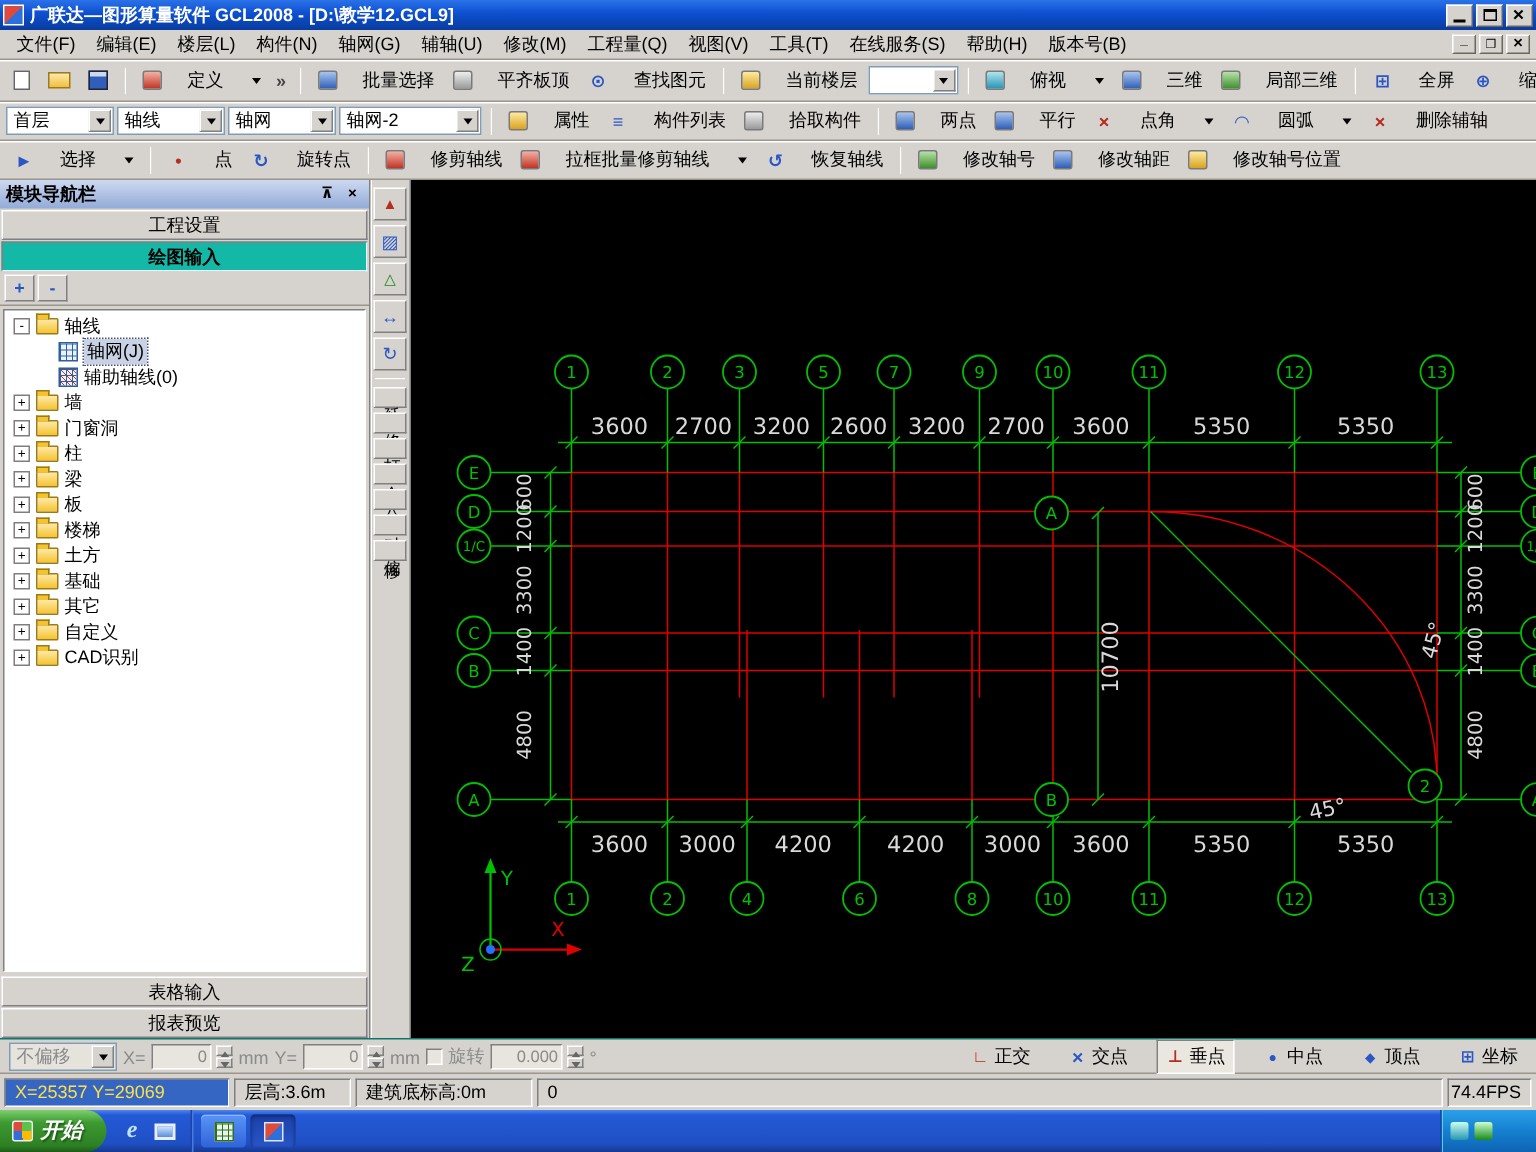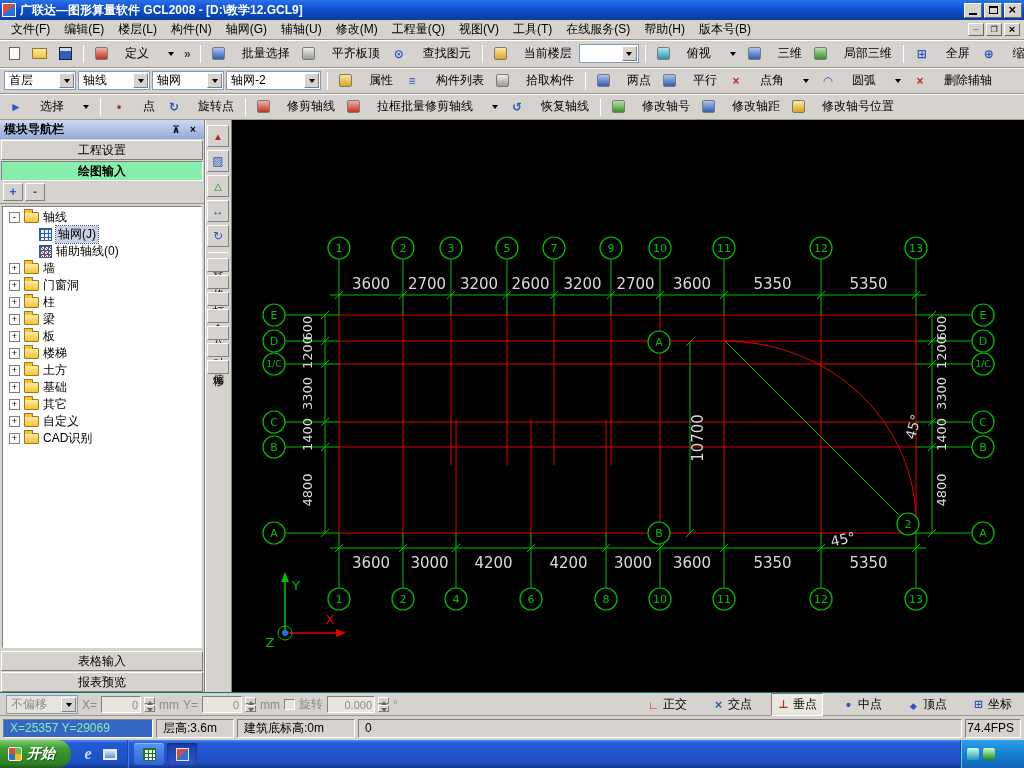--- a/index.html
+++ b/index.html
@@ -46,27 +46,27 @@
   .ic-save{width:13px;height:13px;background:#2f5fb8;border:1px solid #223;box-shadow:inset 0 3px #cfd8ee}
   .combo{background:#fff;border:1px solid #7f9db9;height:19px;display:inline-flex;align-items:center;padding-left:4px;flex:0 0 auto}
   .combo .ctext{flex:1;overflow:hidden;white-space:nowrap}
   .dd{width:15px;height:15px;margin:1px;background:#d6d3ce;border:1px solid;border-color:#fff #808080 #808080 #fff;display:flex;align-items:center;justify-content:center;flex:0 0 auto}
   .dd::after{content:"";border:3px solid transparent;border-top:4px solid #000;margin-top:4px}
   .w60{width:60px}.w70{width:72px}.w95{width:95px}
   .combo.dis{background:#e6e3dc;color:#8a8a8a}
 
   
   #main{flex:1;display:flex;min-height:0}
-  #sidebar{width:205px;flex:0 0 auto;display:flex;flex-direction:column;background:#d6d3ce;border-right:1px solid #808080}
+  #sidebar{width:247px;flex:0 0 auto;display:flex;flex-direction:column;background:#d6d3ce;border-right:1px solid #808080}
   .sbhead{height:19px;background:linear-gradient(180deg,#cdd9f0,#93abd8);display:flex;align-items:center;padding:0 4px;gap:3px;font-weight:bold}
   .sbhead .t{flex:1}
   .pinbtn,.closebtn{width:14px;height:13px;display:flex;align-items:center;justify-content:center;font-size:10px;border:1px solid transparent}
   .pinbtn::before{content:"⊼"} .closebtn::before{content:"×";font-weight:bold}
   .panelbtn{height:20px;margin:1px 1px 0 1px;background:#d6d3ce;border:1px solid;border-color:#fff #808080 #808080 #fff;display:flex;align-items:center;justify-content:center}
-  .panelbtn.pressed{border-color:#808080 #fff #fff #808080;background:#86efac;font-weight:bold}
+  .panelbtn.pressed{border-color:#808080 #fff #fff #808080;background:#14b8a6;font-weight:bold}
   .minibar{height:23px;display:flex;align-items:center;gap:2px;padding:2px 3px;border-bottom:1px solid #9a968c}
   .mini{width:20px;height:18px;background:#d6d3ce;border:1px solid;border-color:#fff #808080 #808080 #fff;display:flex;align-items:center;justify-content:center;color:#2b57c4;font-weight:bold}
   .mini.add::before{content:"+"} .mini.rem::before{content:"-"}
   .tree{flex:1;background:#fff;border:1px solid;border-color:#808080 #fff #fff #808080;margin:2px;overflow:hidden;padding-top:2px}
   .trow{display:flex;align-items:center;height:17px;gap:4px;padding-left:6px}
   .trow.child{padding-left:36px}
   .texp{width:11px;height:11px;border:1px solid #7e7e7e;background:#fff;font-size:9px;line-height:9px;text-align:center;flex:0 0 auto}
   .texp.open::before{content:"-"} .texp.closed::before{content:"+"}
   .tfold{width:15px;height:11px;background:linear-gradient(#ffe9a8,#f4c430);border:1px solid #9c7a18;border-radius:1px;position:relative;flex:0 0 auto}
   .tfold::before{content:"";position:absolute;top:-4px;left:-1px;width:7px;height:3px;background:#f4c430;border:1px solid #9c7a18;border-bottom:none}
@@ -106,21 +106,21 @@
   .i-ortho::before{content:"∟";color:#b62c1e}
   .i-inter::before{content:"×";color:#2b57c4;font-size:13px}
   .i-perp::before{content:"⊥";color:#b62c1e}
   .i-mid::before{content:"•";color:#2b57c4;font-size:14px}
   .i-vert::before{content:"◆";color:#2b57c4;font-size:9px}
   .i-coord::before{content:"⊞";color:#2b57c4}
 
   
   .statusbar{height:24px;display:flex;align-items:center;gap:3px;padding:2px 3px;flex:0 0 auto}
   .spanel{border:1px solid;border-color:#808080 #fff #fff #808080;height:19px;padding:0 6px;display:flex;align-items:center;white-space:nowrap;overflow:hidden}
-  .spanel.coords{width:150px;background:#3566c4;color:#86efac}
+  .spanel.coords{width:150px;background:#3566c4;color:#fde047}
   .spanel.fh{width:78px}.spanel.be{width:118px}
   .spanel.cnt{flex:1;justify-content:flex-start}
   .spanel.fps{width:56px;justify-content:flex-end}
 
   
   .taskbar{height:28px;background:linear-gradient(180deg,#4a86ef 0%,#2459d6 12%,#1f4fc4 80%,#16398f 100%);display:flex;align-items:center;flex:0 0 auto}
   .startbtn{height:28px;padding:0 16px 0 8px;display:flex;align-items:center;gap:5px;background:linear-gradient(180deg,#7ed06e 0%,#3d9a31 30%,#2e8024 85%,#1e5c18 100%);border-radius:0 14px 14px 0;color:#fff;font-weight:bold;font-style:italic;font-size:14px;text-shadow:1px 1px 1px #1e5c18;flex:0 0 auto}
   .winflag{width:14px;height:14px;border-radius:2px;background:conic-gradient(#5bc24c 0 25%,#ffb900 25% 50%,#2f6fdb 50% 75%,#e04a3a 75%);border:1px solid #eee}
   .ql{display:flex;align-items:center;gap:4px;padding:0 8px;border-right:1px solid #1a44a8;box-shadow:1px 0 #4a7ae0;height:100%}
   .qlico{width:18px;height:18px;display:flex;align-items:center;justify-content:center}

